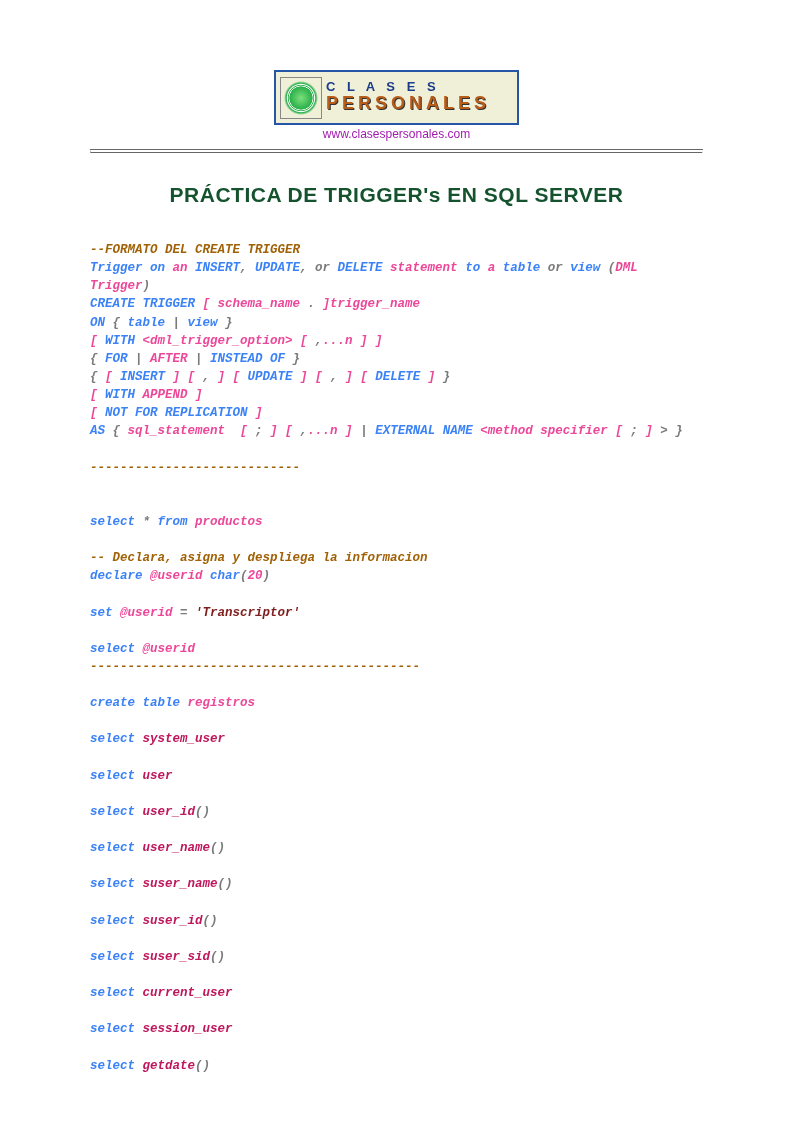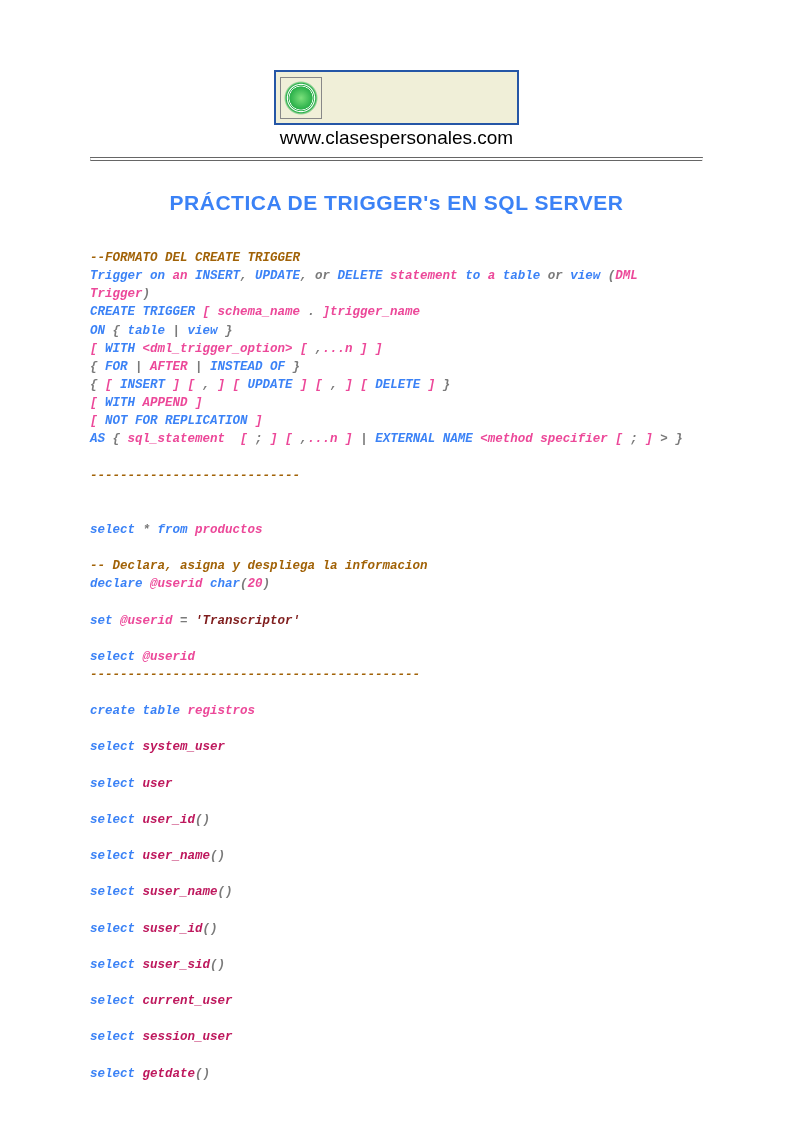--- a/index.html
+++ b/index.html
@@ -51,34 +51,34 @@
     font-family: Arial, sans-serif;
     font-size: 18px;
     letter-spacing: 4px;
     color: #b85c1a;
     font-weight: bold;
     text-shadow: 1px 1px 0 #333;
     line-height: 1.2;
   }
   .site-url {
     font-family: "Comic Sans MS", cursive, sans-serif;
-    font-size: 19px;
-    color: #000000;
+    font-size: 12px;
+    color: #a21caf;
     margin-top: 2px;
   }
   .hr-double {
     border-top: 4px double #666;
     border-bottom: none;
     margin: 4px 0 30px 0;
   }
   .title {
     font-family: Verdana, sans-serif;
     font-size: 21px;
     font-weight: bold;
-    color: #3b82f6;
+    color: #14532d;
     text-align: center;
     margin-bottom: 34px;
     letter-spacing: 0.5px;
   }
   .code {
     font-family: "Courier New", monospace;
     font-size: 12.5px;
     font-weight: bold;
     font-style: italic;
     line-height: 1.45;
@@ -93,20 +93,24 @@
   .blk { color: #ec4899; }
   .para { margin: 0; }
 </style>
 </head>
 <body>
 
 <div class="header">
   <div class="logo-box">
     <div class="logo-inner">
       <div class="logo-swirl"></div>
+      <div>
+        <div class="logo-text-top">C L A S E S</div>
+        <div class="logo-text-bottom">PERSONALES</div>
+      </div>
     </div>
   </div>
   <div class="site-url">www.clasespersonales.com</div>
 </div>
 
 <hr class="hr-double">
 
 <div class="title">PRÁCTICA DE TRIGGER's EN SQL SERVER</div>
 
 <div class="code" id="code-block"><div class="para"><span class="gr">--FORMATO DEL CREATE TRIGGER</span></div><div class="para"><span class="kw">Trigger on</span><span class="blk"> an </span><span class="kw">INSERT</span><span class="gy">, </span><span class="kw">UPDATE</span><span class="gy">, or </span><span class="kw">DELETE</span><span class="blk"> statement </span><span class="kw">to</span><span class="blk"> a </span><span class="kw">table</span><span class="gy"> or </span><span class="kw">view</span><span class="gy"> (</span><span class="blk">DML Trigger</span><span class="gy">)</span></div><div class="para"><span class="kw">CREATE TRIGGER</span><span class="blk"> [ schema_name </span><span class="gy">.</span><span class="blk"> ]trigger_name</span></div><div class="para"><span class="kw">ON</span><span class="gy"> { </span><span class="kw">table</span><span class="gy"> | </span><span class="kw">view</span><span class="gy"> }</span></div><div class="para"><span class="blk">[ </span><span class="kw">WITH</span><span class="blk"> &lt;dml_trigger_option&gt; [ </span><span class="gy">,</span><span class="blk">...n ] ]</span></div><div class="para"><span class="gy">{ </span><span class="kw">FOR</span><span class="gy"> | </span><span class="blk">AFTER</span><span class="gy"> | </span><span class="kw">INSTEAD OF</span><span class="gy"> }</span></div><div class="para"><span class="gy">{ </span><span class="blk">[ </span><span class="kw">INSERT</span><span class="blk"> ] [ </span><span class="gy">,</span><span class="blk"> ] [ </span><span class="kw">UPDATE</span><span class="blk"> ] [ </span><span class="gy">,</span><span class="blk"> ] [ </span><span class="kw">DELETE</span><span class="blk"> ] </span><span class="gy">}</span></div><div class="para"><span class="blk">[ </span><span class="kw">WITH</span><span class="blk"> APPEND ]</span></div><div class="para"><span class="blk">[ </span><span class="kw">NOT FOR REPLICATION</span><span class="blk"> ]</span></div><div class="para"><span class="kw">AS</span><span class="gy"> { </span><span class="blk">sql_statement  [ </span><span class="gy">;</span><span class="blk"> ] [ </span><span class="gy">,</span><span class="blk">...n ] </span><span class="gy">| </span><span class="kw">EXTERNAL NAME</span><span class="blk"> &lt;method specifier [ </span><span class="gy">;</span><span class="blk"> ] </span><span class="gy">&gt; }</span></div><div class="para">&nbsp;</div><div class="para"><span class="gr">----------------------------</span></div><div class="para">&nbsp;</div><div class="para">&nbsp;</div><div class="para"><span class="kw">select</span><span class="gy"> * </span><span class="kw">from</span><span class="blk"> productos</span></div><div class="para">&nbsp;</div><div class="para"><span class="gr">-- Declara, asigna y despliega la informacion</span></div><div class="para"><span class="kw">declare</span><span class="blk"> @userid </span><span class="kw">char</span><span class="gy">(</span><span class="blk">20</span><span class="gy">)</span></div><div class="para">&nbsp;</div><div class="para"><span class="kw">set</span><span class="blk"> @userid </span><span class="gy">= </span><span class="rd">'Transcriptor'</span></div><div class="para">&nbsp;</div><div class="para"><span class="kw">select</span><span class="blk"> @userid</span></div><div class="para"><span class="gr">--------------------------------------------</span></div><div class="para">&nbsp;</div><div class="para"><span class="kw">create table</span><span class="blk"> registros</span></div><div class="para">&nbsp;</div><div class="para"><span class="kw">select</span><span class="blk"> </span><span class="mg">system_user</span></div><div class="para">&nbsp;</div><div class="para"><span class="kw">select</span><span class="blk"> </span><span class="mg">user</span></div><div class="para">&nbsp;</div><div class="para"><span class="kw">select</span><span class="blk"> </span><span class="mg">user_id</span><span class="gy">()</span></div><div class="para">&nbsp;</div><div class="para"><span class="kw">select</span><span class="blk"> </span><span class="mg">user_name</span><span class="gy">()</span></div><div class="para">&nbsp;</div><div class="para"><span class="kw">select</span><span class="blk"> </span><span class="mg">suser_name</span><span class="gy">()</span></div><div class="para">&nbsp;</div><div class="para"><span class="kw">select</span><span class="blk"> </span><span class="mg">suser_id</span><span class="gy">()</span></div><div class="para">&nbsp;</div><div class="para"><span class="kw">select</span><span class="blk"> </span><span class="mg">suser_sid</span><span class="gy">()</span></div><div class="para">&nbsp;</div><div class="para"><span class="kw">select</span><span class="blk"> </span><span class="mg">current_user</span></div><div class="para">&nbsp;</div><div class="para"><span class="kw">select</span><span class="blk"> </span><span class="mg">session_user</span></div><div class="para">&nbsp;</div><div class="para"><span class="kw">select</span><span class="blk"> </span><span class="mg">getdate</span><span class="gy">()</span></div></div>

